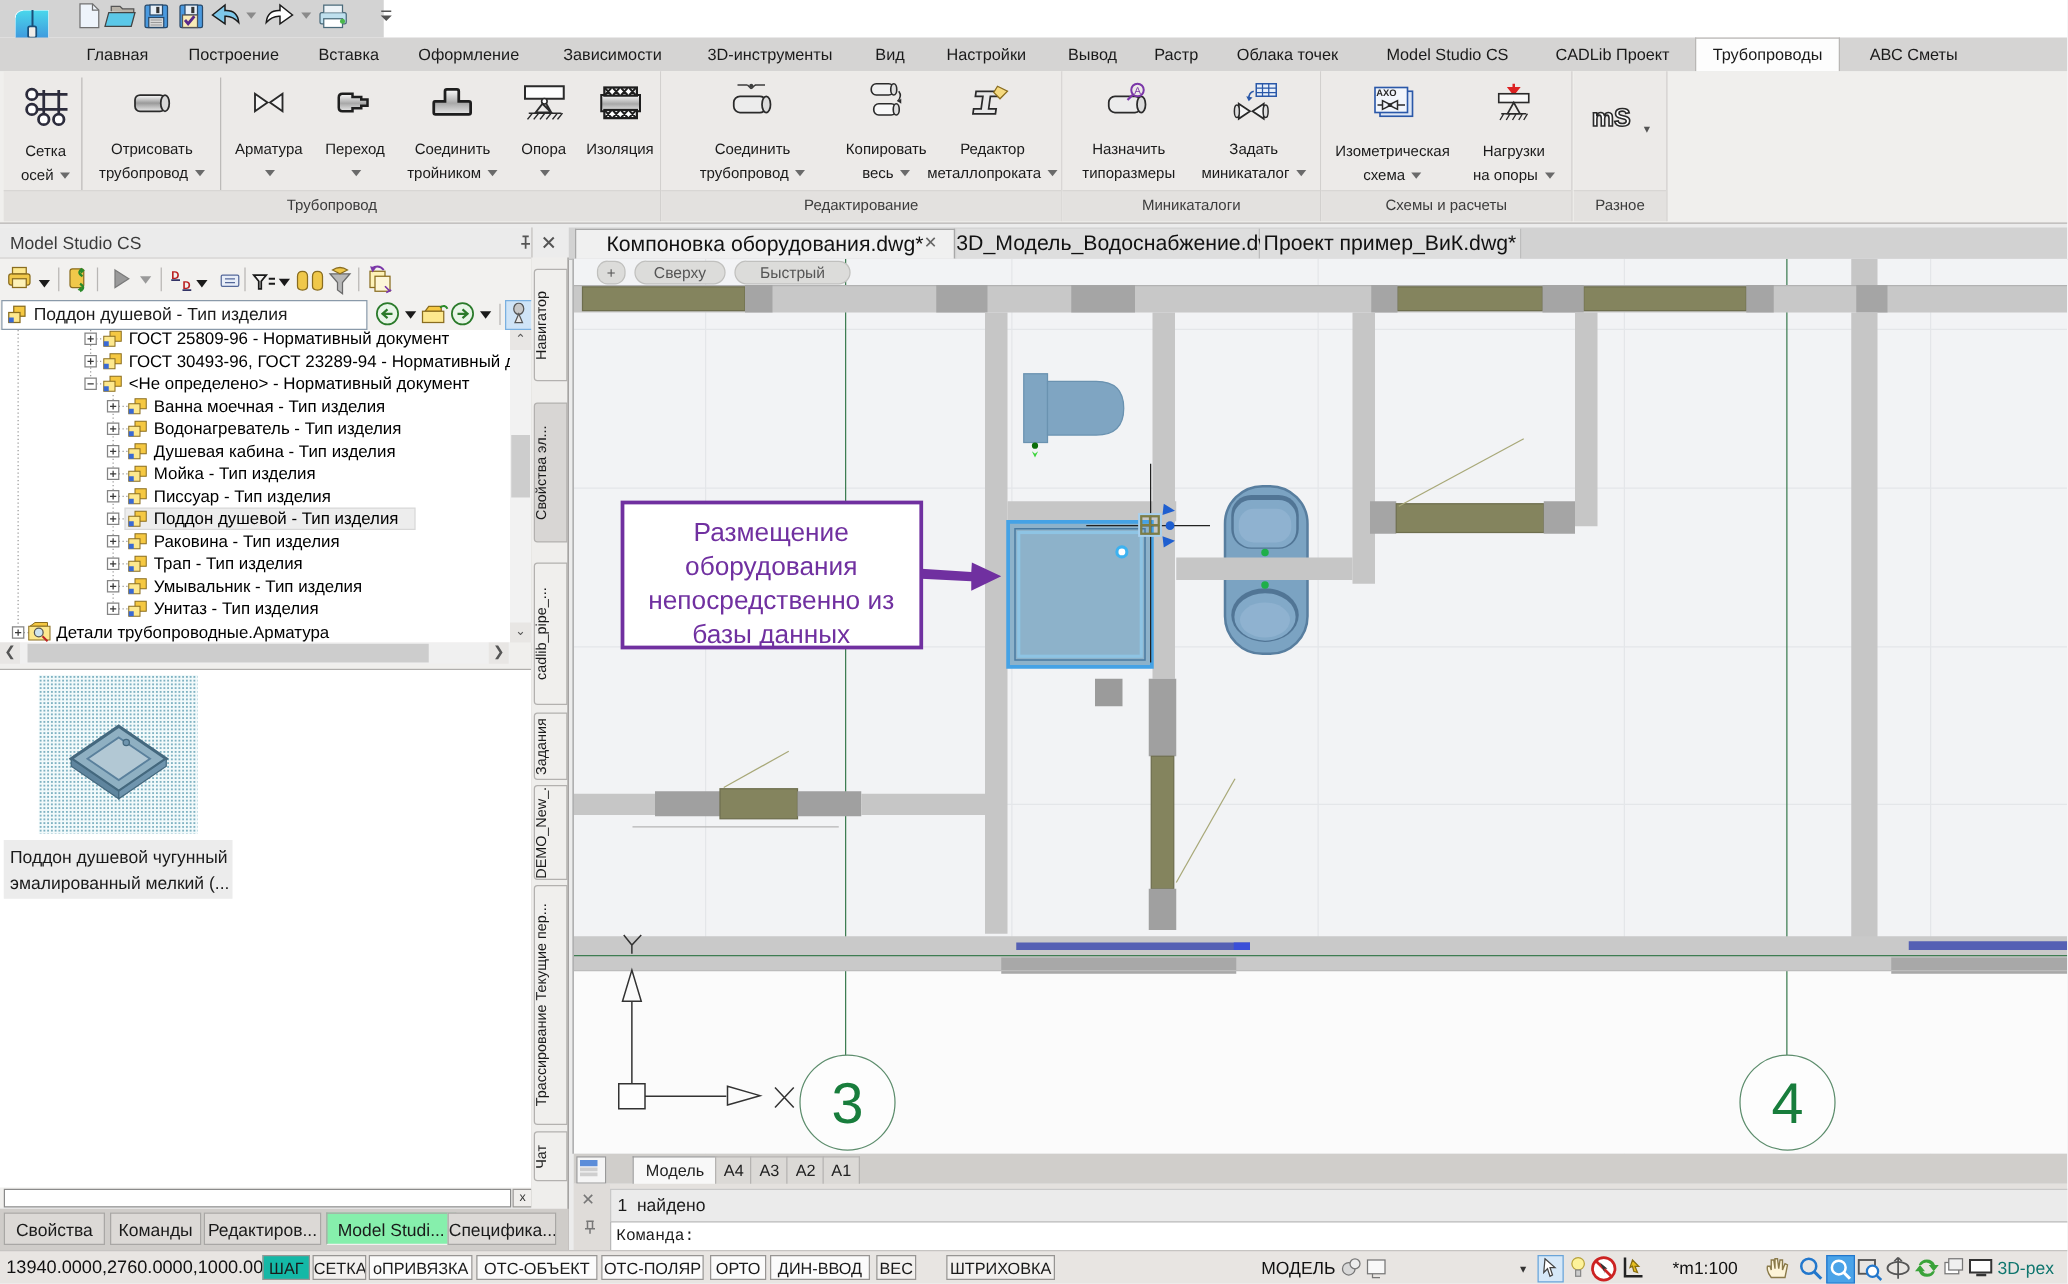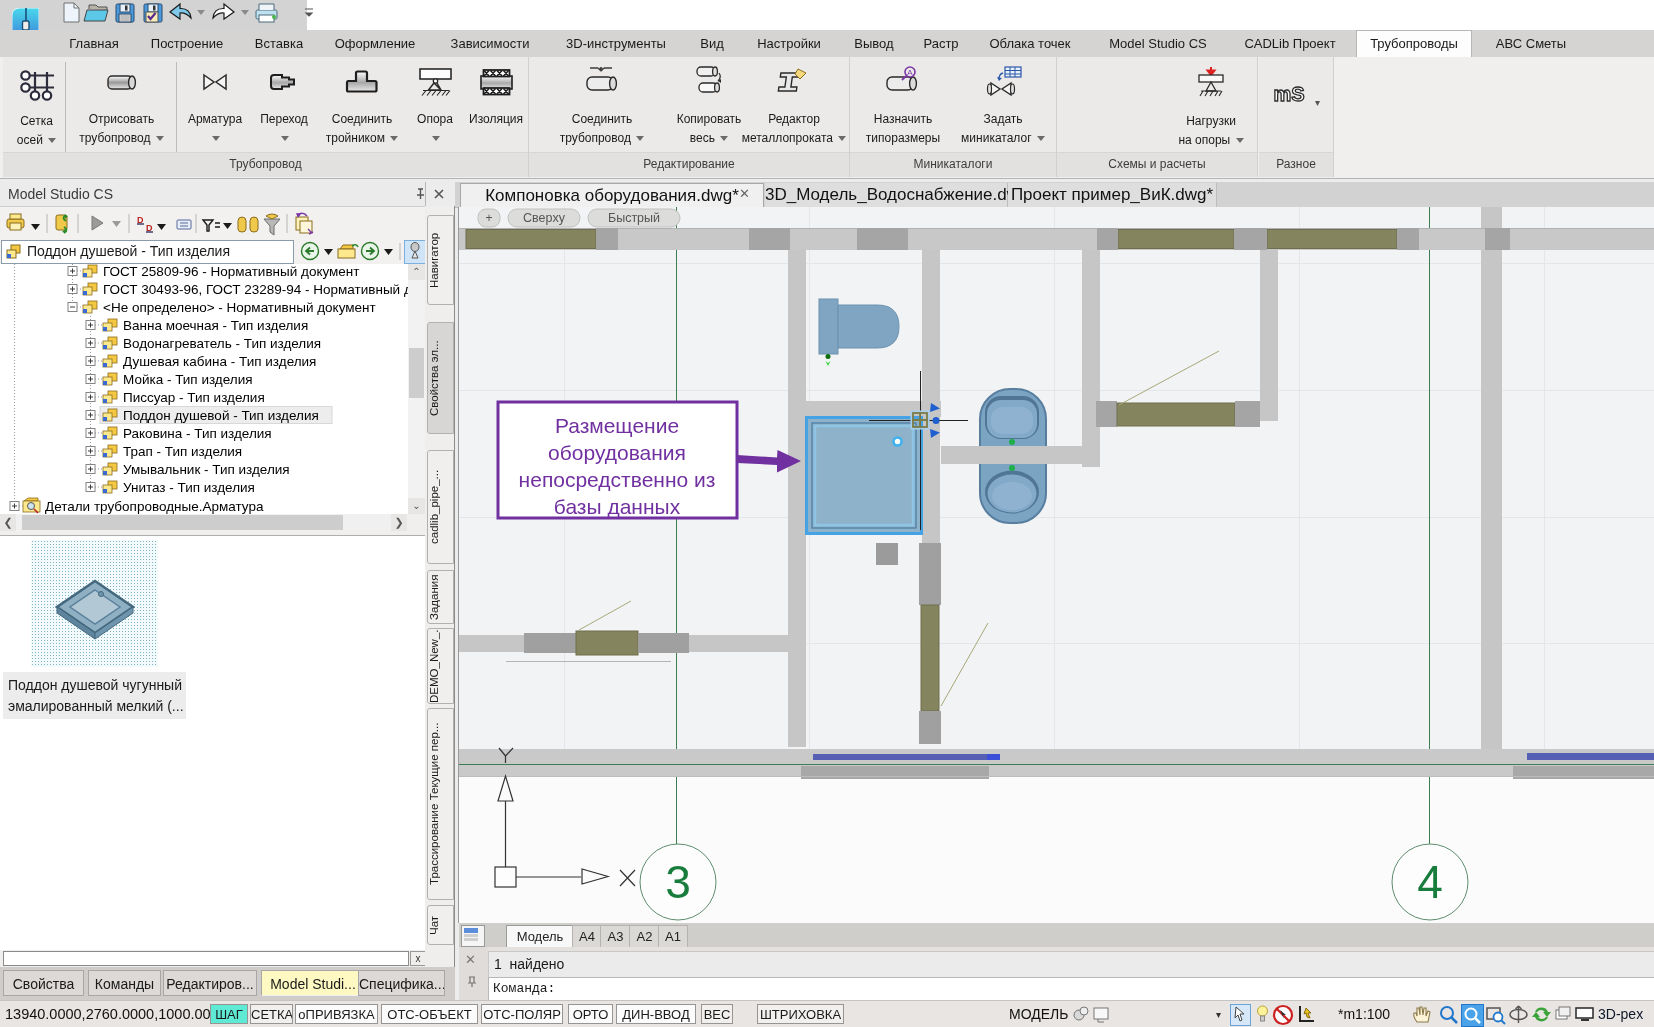--- a/index.html
+++ b/index.html
@@ -246,20 +246,29 @@
           <path d="M8 18 L17 24 L8 30 Z M28 18 L19 24 L28 30 Z" fill="#f5f5f5" stroke="#2a2a2a" stroke-width="1.4"></path>
           <ellipse cx="6.5" cy="24" rx="2" ry="5" fill="#e0e0e0" stroke="#2a2a2a" stroke-width="1.2"></ellipse>
           <ellipse cx="29.5" cy="24" rx="2" ry="5" fill="#e0e0e0" stroke="#2a2a2a" stroke-width="1.2"></ellipse>
         </svg>
         Задать<br>миникаталог <span class="dar"></span>
       </div>
       <div class="glabel">Миникаталоги</div>
     </div>
 
     <div class="rgroup" style="left:1057px;width:200px">
+      <div class="rbtn" style="left:2px;width:110px">
+        <svg class="ic" width="44" height="36" viewBox="0 0 44 36">
+          <rect x="12" y="8" width="26" height="20" fill="#dce6f5" stroke="#2a58a8" stroke-width="1.3"></rect>
+          <rect x="8" y="5" width="26" height="20" fill="#f2f6fc" stroke="#2a58a8" stroke-width="1.3"></rect>
+          <text x="9" y="12" font-size="7.5" fill="#2a2a2a" font-family="Liberation Sans" font-weight="bold">AXO</text>
+          <path d="M10 19 h4 M26 19 h6 M14 15.5 l7 3.5 -7 3.5 z M26 15.5 l-7 3.5 7 3.5 z" fill="none" stroke="#2a2a2a" stroke-width="1.2"></path>
+        </svg>
+        Изометрическая<br>схема <span class="dar"></span>
+      </div>
       <div class="rbtn" style="left:110px;width:88px">
         <svg class="ic" width="40" height="36" viewBox="0 0 40 36">
           <path d="M20 2 v8 M20 10 l-3.5 -4.5 h7 z" stroke="#d22" fill="#d22" stroke-width="2"></path>
           <rect x="8" y="10" width="24" height="7" fill="#f8f8f8" stroke="#2a2a2a" stroke-width="1.3"></rect>
           <path d="M20 17 L25 26 L15 26 Z" fill="none" stroke="#2a2a2a" stroke-width="1.3"></path>
           <path d="M10 26 H30 M12 26 l-3 5 M17 26 l-3 5 M22 26 l-3 5 M27 26 l-3 5 M31 26 l-3 5" stroke="#2a2a2a" stroke-width="1.1" fill="none"></path>
         </svg>
         Нагрузки<br>на опоры <span class="dar"></span>
       </div>
       <div class="glabel">Схемы и расчеты</div>
@@ -460,21 +469,21 @@
     <div id="lpinput">
       <div class="abs" style="left:3px;top:1px;width:404px;height:13px;background:#fff;border:1px solid #8a8a8a;"></div>
       <div class="abs" style="left:410px;top:1px;width:14px;height:13px;background:#f0eeec;border:1px solid #9a9896;text-align:center;line-height:13px;font-size:10px;color:#333">x</div>
     </div>
 
   </div>
   <div id="lptabs">
     <div class="ltab" style="left:3px;width:81px">Свойства</div>
     <div class="ltab" style="left:88px;width:73px">Команды</div>
     <div class="ltab" style="left:163px;width:94px">Редактиров...</div>
-    <div class="ltab" style="left:261px;width:104px;background:#fef9c3;border-bottom-color:#f2f0ee">Model Studi...</div>
+    <div class="ltab" style="left:261px;width:104px;background:#86efac;border-bottom-color:#f2f0ee">Model Studi...</div>
     <div class="ltab" style="left:358px;width:87px">Специфика...</div>
   </div>
   <div id="vstrip">
     <div class="vtab" style="top:9px;height:88px">Навигатор</div>
     <div class="vtab" style="top:116px;height:110px;background:#d8d6d4">Свойства эл...</div>
     <div class="vtab" style="top:244px;height:112px">cadlib_pipe_...</div>
     <div class="vtab" style="top:364px;height:52px">Задания</div>
     <div class="vtab" style="top:422px;height:74px">DEMO_New_...</div>
     <div class="vtab" style="top:502px;height:190px">Трассирование Текущие пер...</div>
     <div class="vtab" style="top:699px;height:38px">Чат</div>
@@ -655,21 +664,21 @@
       <div class="abs" style="left:29px;top:4px;width:1166px;height:25px;background:#ebebeb;border:1px solid #c8c8c8;font-size:14px;line-height:24px;">
         <span style="margin-left:5px">1&nbsp; найдено</span>
       </div>
       <div class="abs" style="left:29px;top:30px;width:1166px;height:22px;background:#ffffff;border:1px solid #b8b8b8;font-family:'Liberation Mono',monospace;font-size:13px;line-height:21px;">
         <span style="margin-left:4px">Команда:</span>
       </div>
     </div>
   </div>
   <div id="status">
     <div class="abs" style="left:5px;top:5px;font-size:14.5px;color:#111">13940.0000,2760.0000,1000.00(</div>
-    <div class="sbtn" style="left:210px;width:38px;background:#5eead4">ШАГ</div>
+    <div class="sbtn" style="left:210px;width:38px;background:#14b8a6">ШАГ</div>
     <div class="sbtn" style="left:250px;width:43px">СЕТКА</div>
     <div class="sbtn" style="left:295px;width:83px;background:#fbfbfb">оПРИВЯЗКА</div>
     <div class="sbtn" style="left:381px;width:97px;background:#fbfbfb">ОТС-ОБЪЕКТ</div>
     <div class="sbtn" style="left:481px;width:82px;background:#fbfbfb">ОТС-ПОЛЯР</div>
     <div class="sbtn" style="left:568px;width:45px;background:#fbfbfb">ОРТО</div>
     <div class="sbtn" style="left:616px;width:80px;background:#fbfbfb">ДИН-ВВОД</div>
     <div class="sbtn" style="left:701px;width:32px">ВЕС</div>
     <div class="sbtn" style="left:757px;width:87px">ШТРИХОВКА</div>
     <div class="abs" style="left:1009px;top:5px;font-size:14px;color:#111">МОДЕЛЬ</div>
     <svg class="abs" style="left:1072px;top:4px" width="40" height="20" viewBox="0 0 40 20">
@@ -724,15 +733,15 @@
       <path d="M17 13 a7 7 0 0 1 -13 0 l-3 0 4 -5 4 5 -2 0 a5 5 0 0 0 8 0 z" fill="#3aa33a"></path>
     </svg>
     <svg class="abs" style="left:1554px;top:4px" width="18" height="18" viewBox="0 0 18 18">
       <rect x="2" y="5" width="11" height="9" fill="#fff" stroke="#777"></rect>
         <rect x="5" y="2" width="11" height="9" fill="#f0f0f0" stroke="#777"></rect>
     </svg>
     <svg class="abs" style="left:1575px;top:5px" width="20" height="16" viewBox="0 0 20 16">
       <rect x="1" y="2" width="17" height="10" fill="#fff" stroke="#333" stroke-width="1.6"></rect>
         <rect x="6" y="13" width="8" height="2" fill="#333"></rect>
     </svg>
-    <div class="abs" style="left:1598px;top:5px;font-size:14px;color:#0f172a">3D-peх</div>
+    <div class="abs" style="left:1598px;top:5px;font-size:14px;color:#0f766e">3D-peх</div>
   </div>
 </div>
 
 </body></html>

